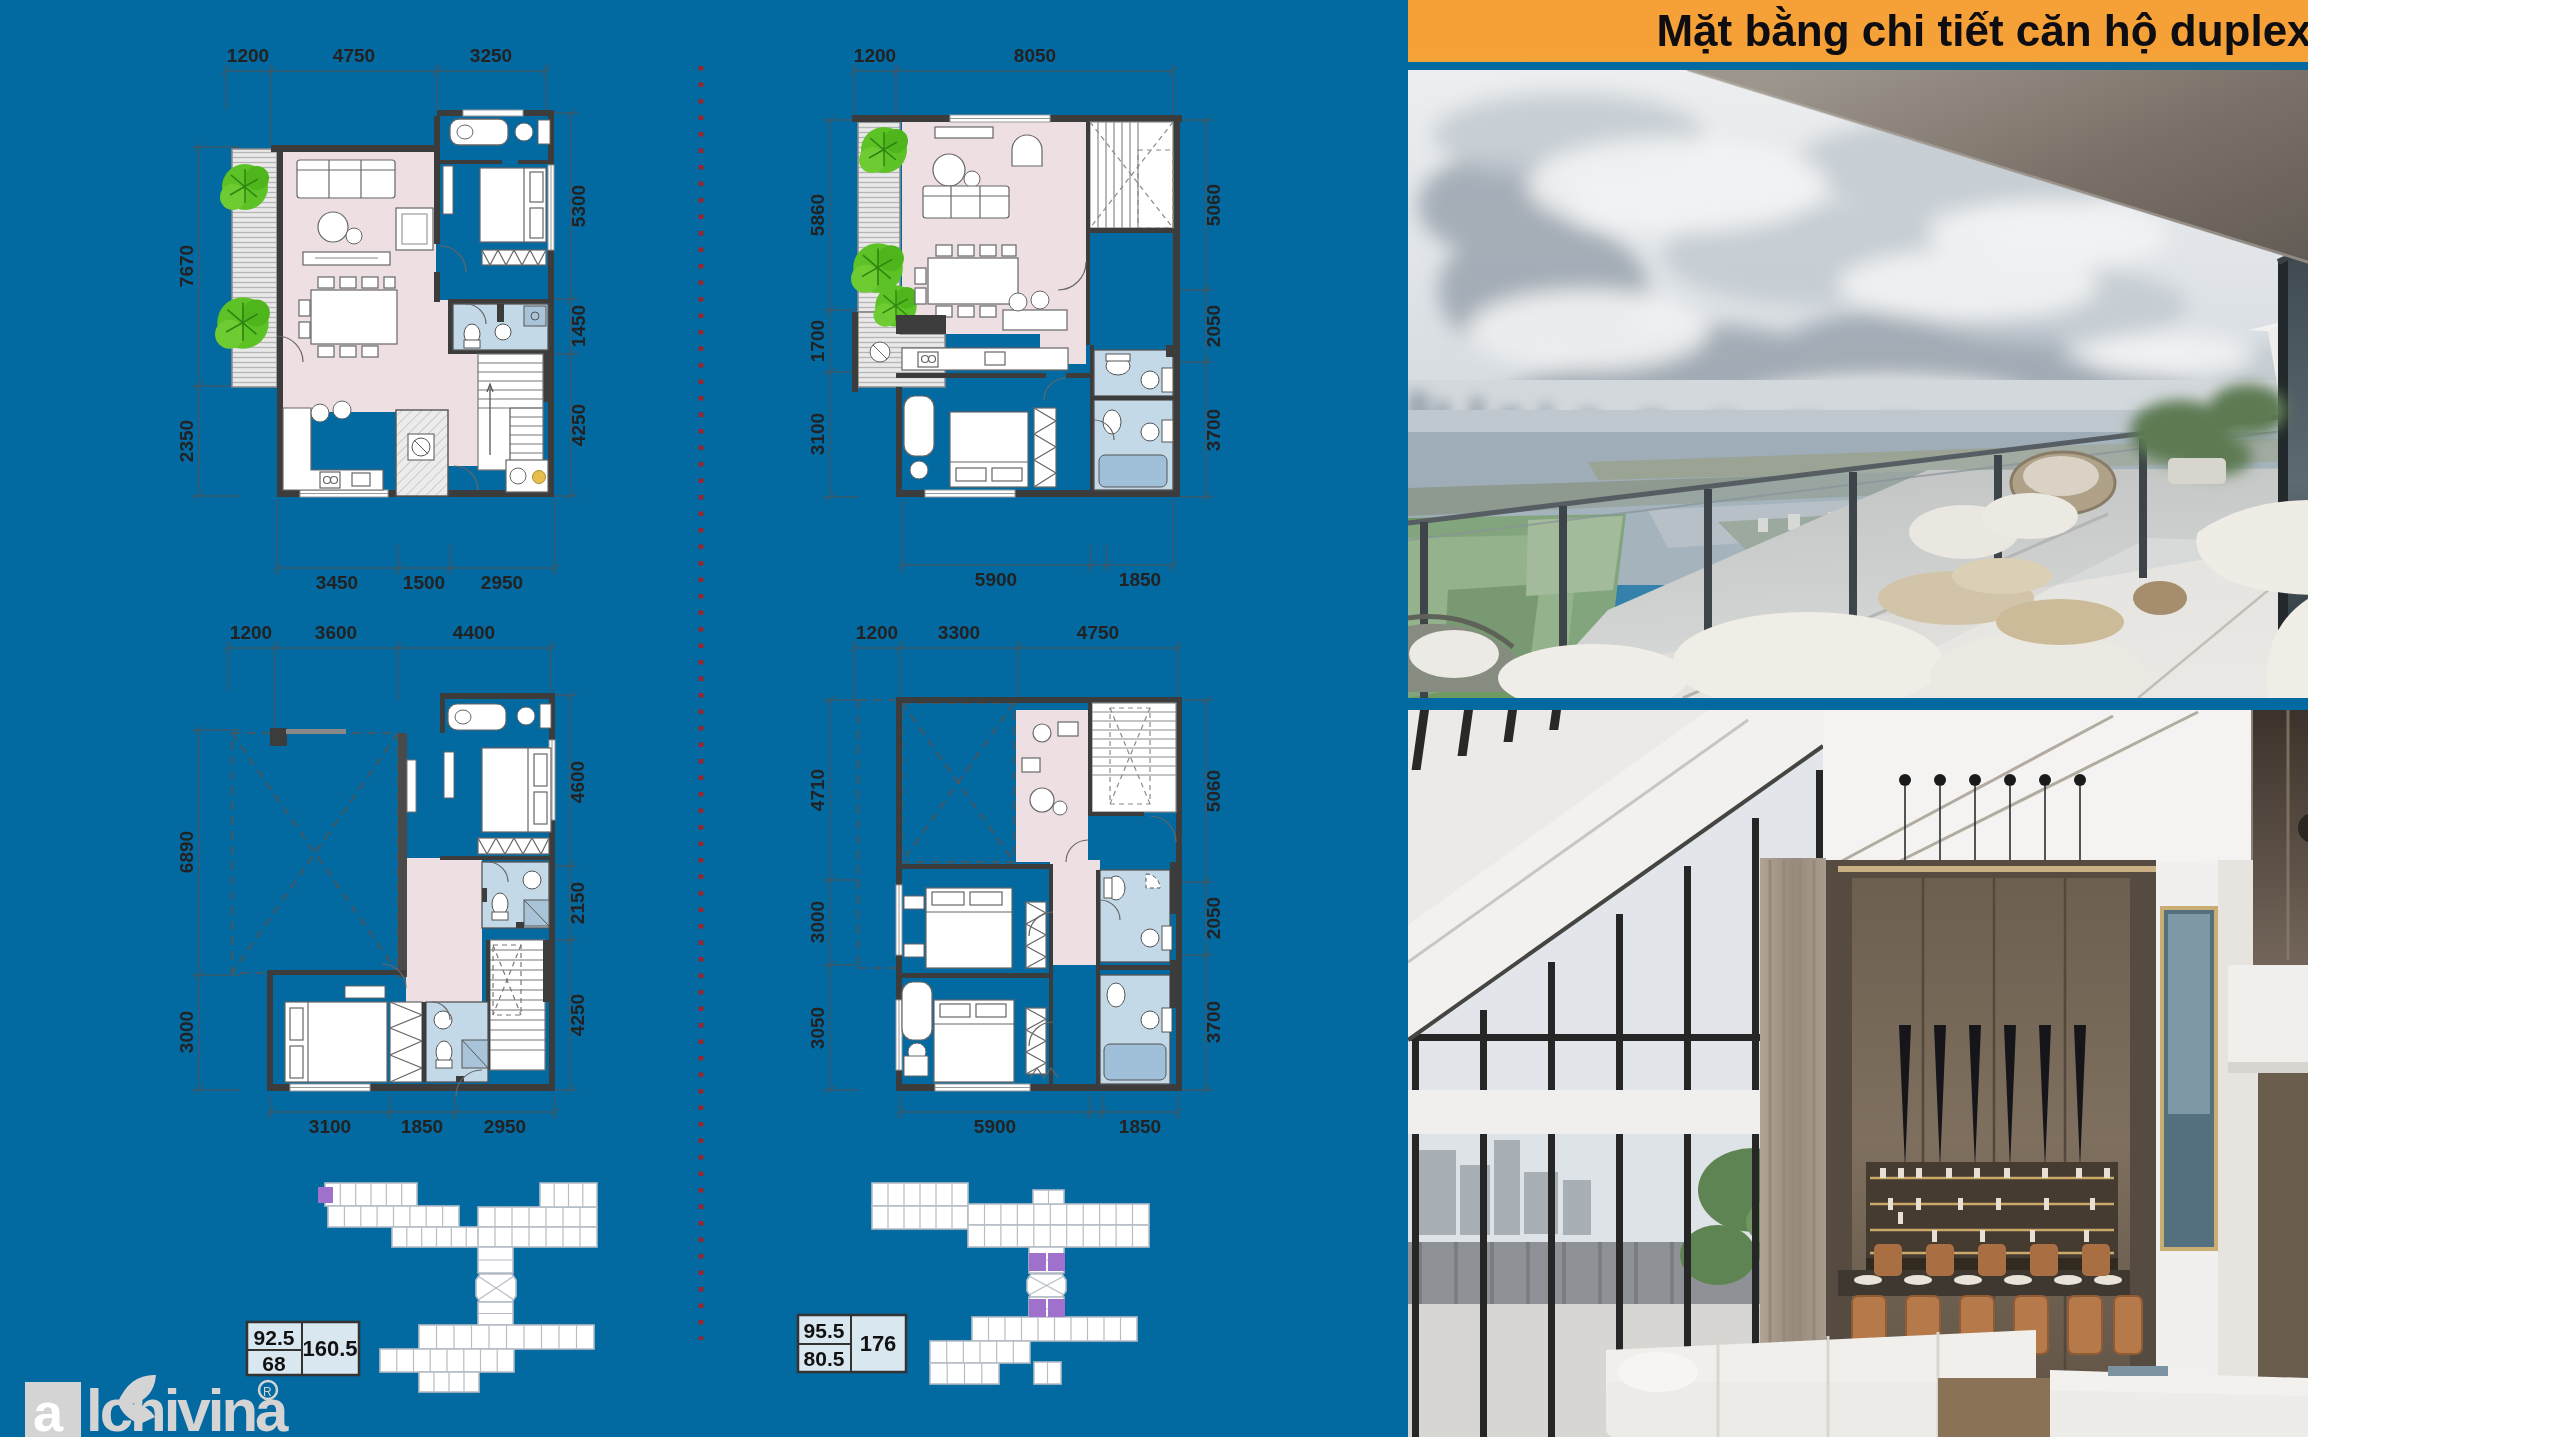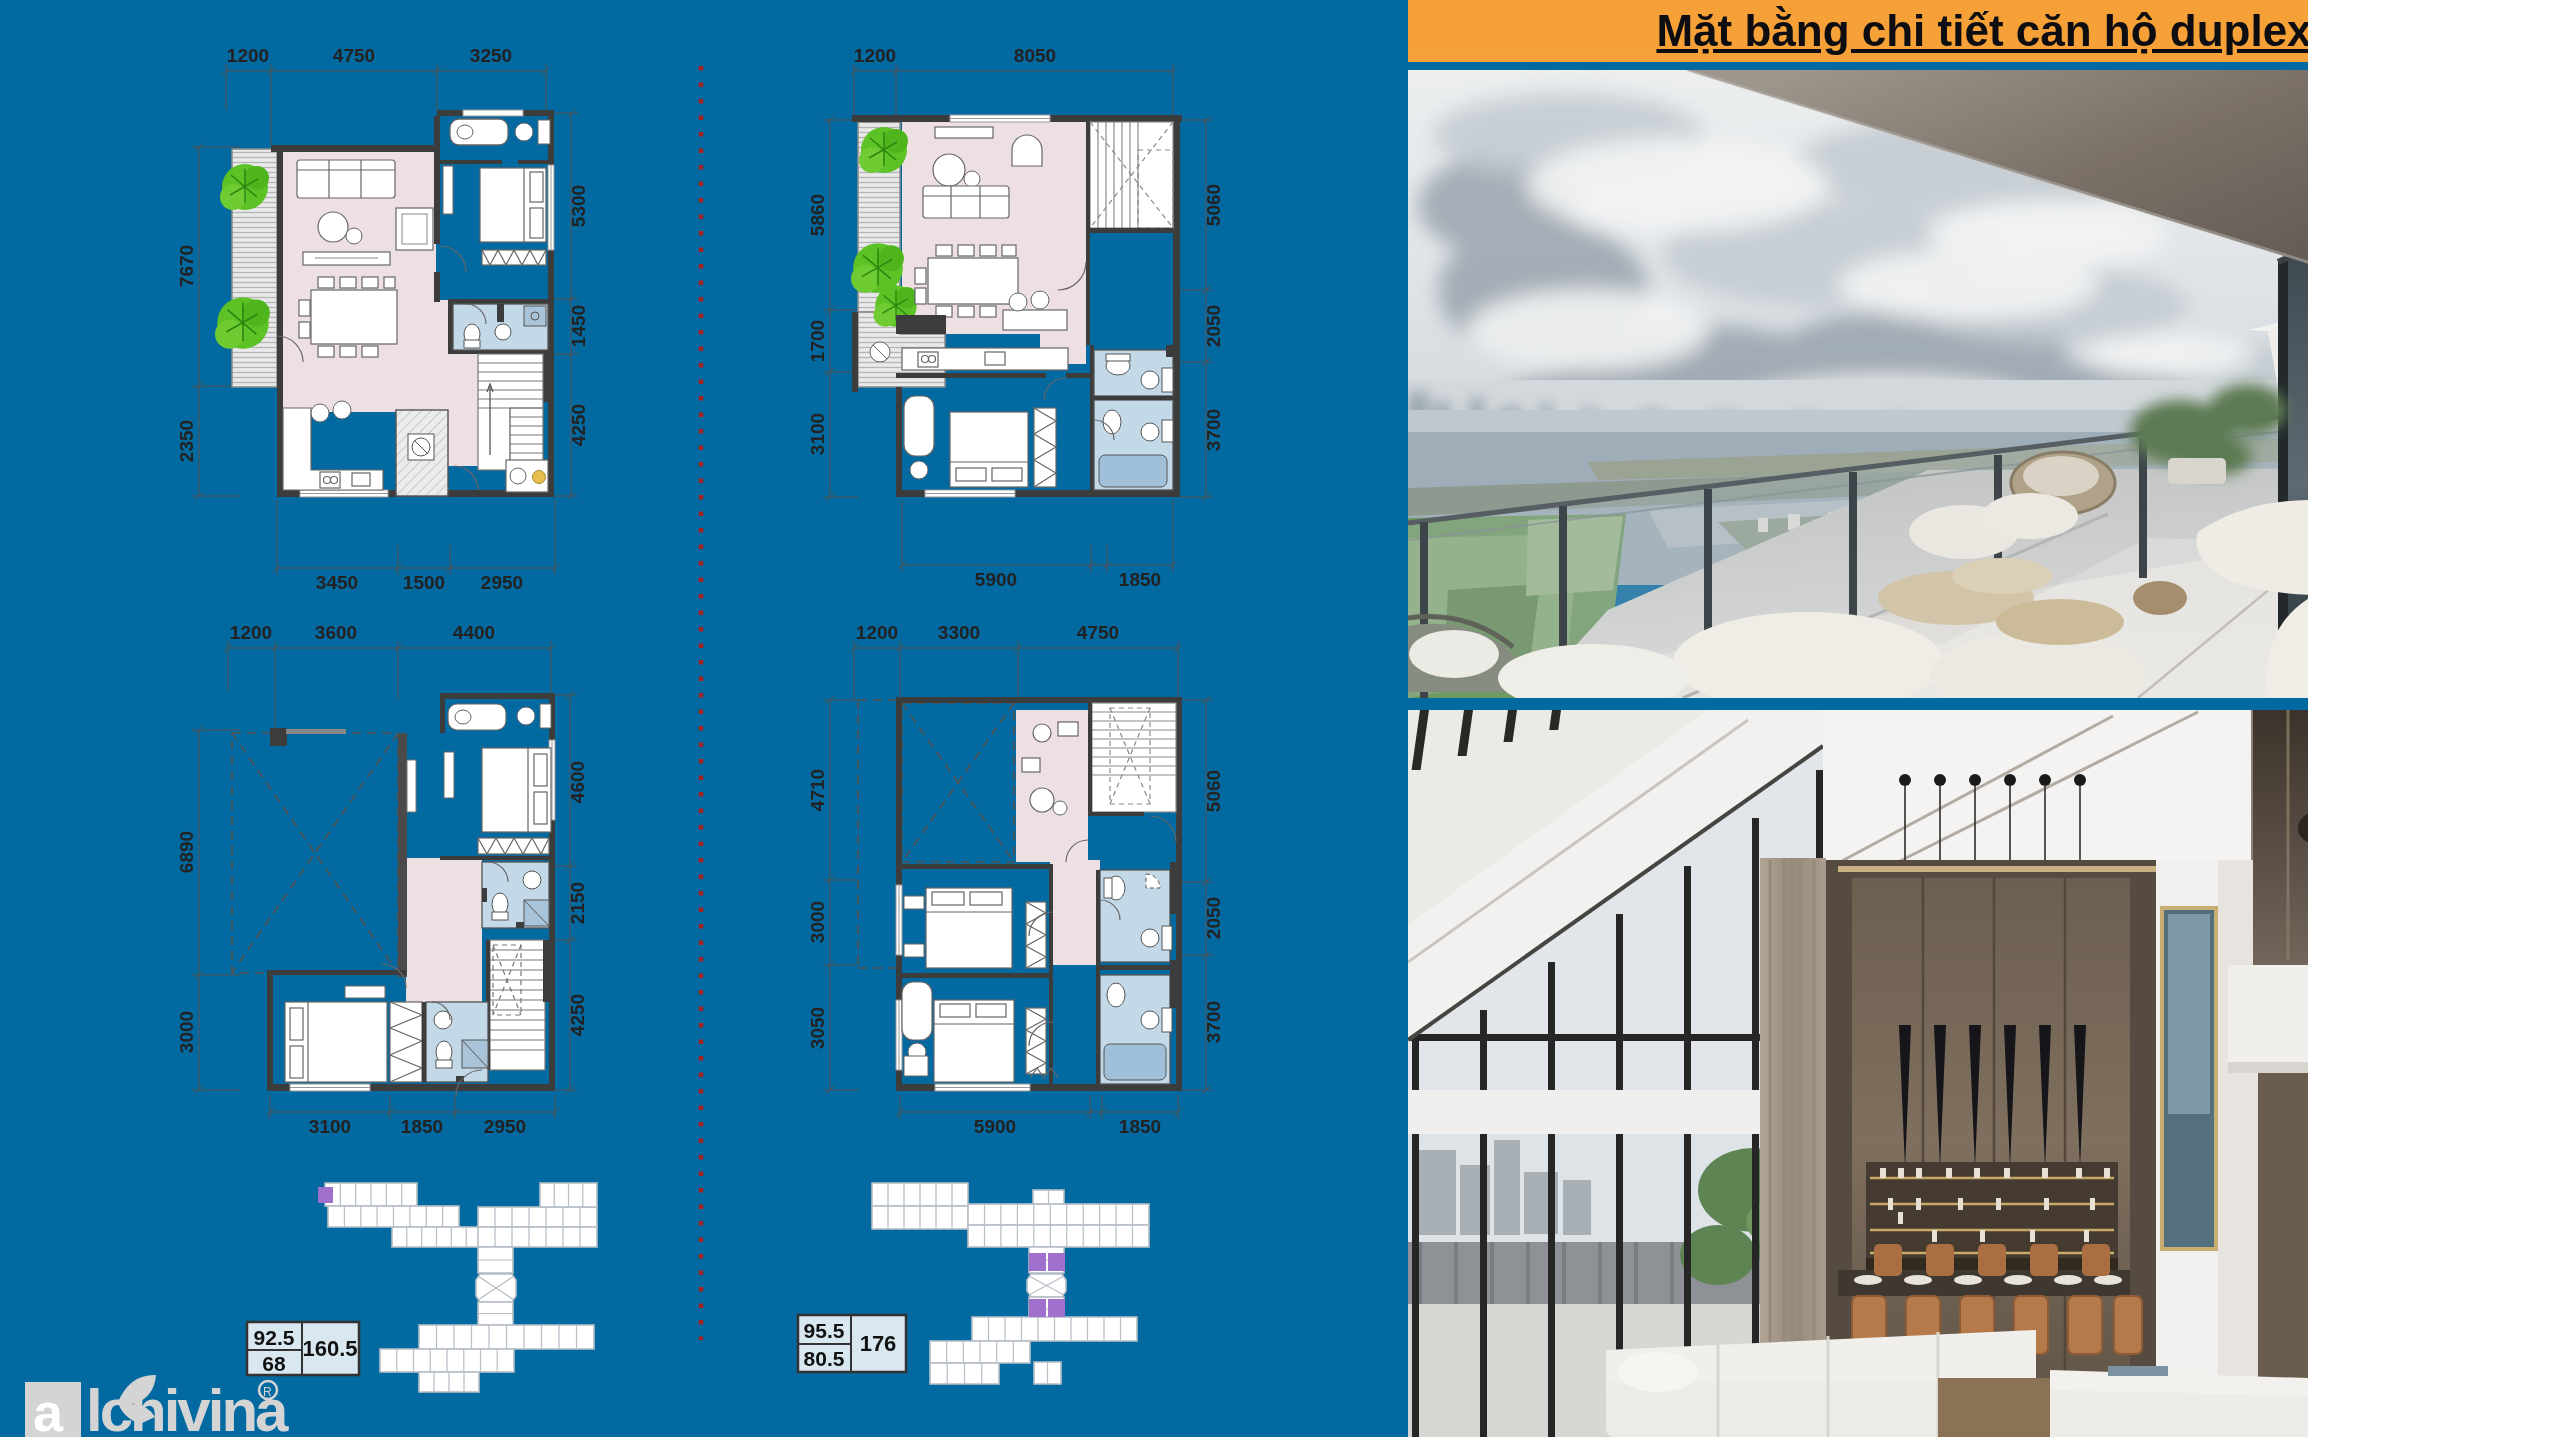--- a/index.html
+++ b/index.html
@@ -1,19 +1,19 @@
 <!DOCTYPE html>
 <html><head>
 <meta charset="utf-8">
 <style>
 html,body{margin:0;padding:0;background:#fff;}
 #page{position:relative;width:2308px;height:1437px;overflow:hidden;background:#0369a1;font-family:"Liberation Sans",sans-serif;}
 #plans{position:absolute;left:0;top:0;}
 #titlebar{position:absolute;left:1408px;top:0;width:1152px;height:62px;background:linear-gradient(180deg,#f6a137 0%,#f6a137 78%,#f2a339 100%);display:flex;align-items:center;justify-content:center;}
-#titlebar span{font-size:44px;font-weight:bold;color:#0d0d12;letter-spacing:0px;text-decoration:underline;}
+#titlebar span{font-size:44px;font-weight:bold;color:#0d0d12;letter-spacing:0px;}
 #photo1{position:absolute;left:1408px;top:70px;}
 #photo2{position:absolute;left:1408px;top:710px;}
 .dim{font-size:19px;fill:#222222;font-weight:600;}
 </style>
 </head>
 <body>
 <div id="page">
 
 <svg id="plans" width="1408" height="1437" viewBox="0 0 1408 1437">
 <defs>

